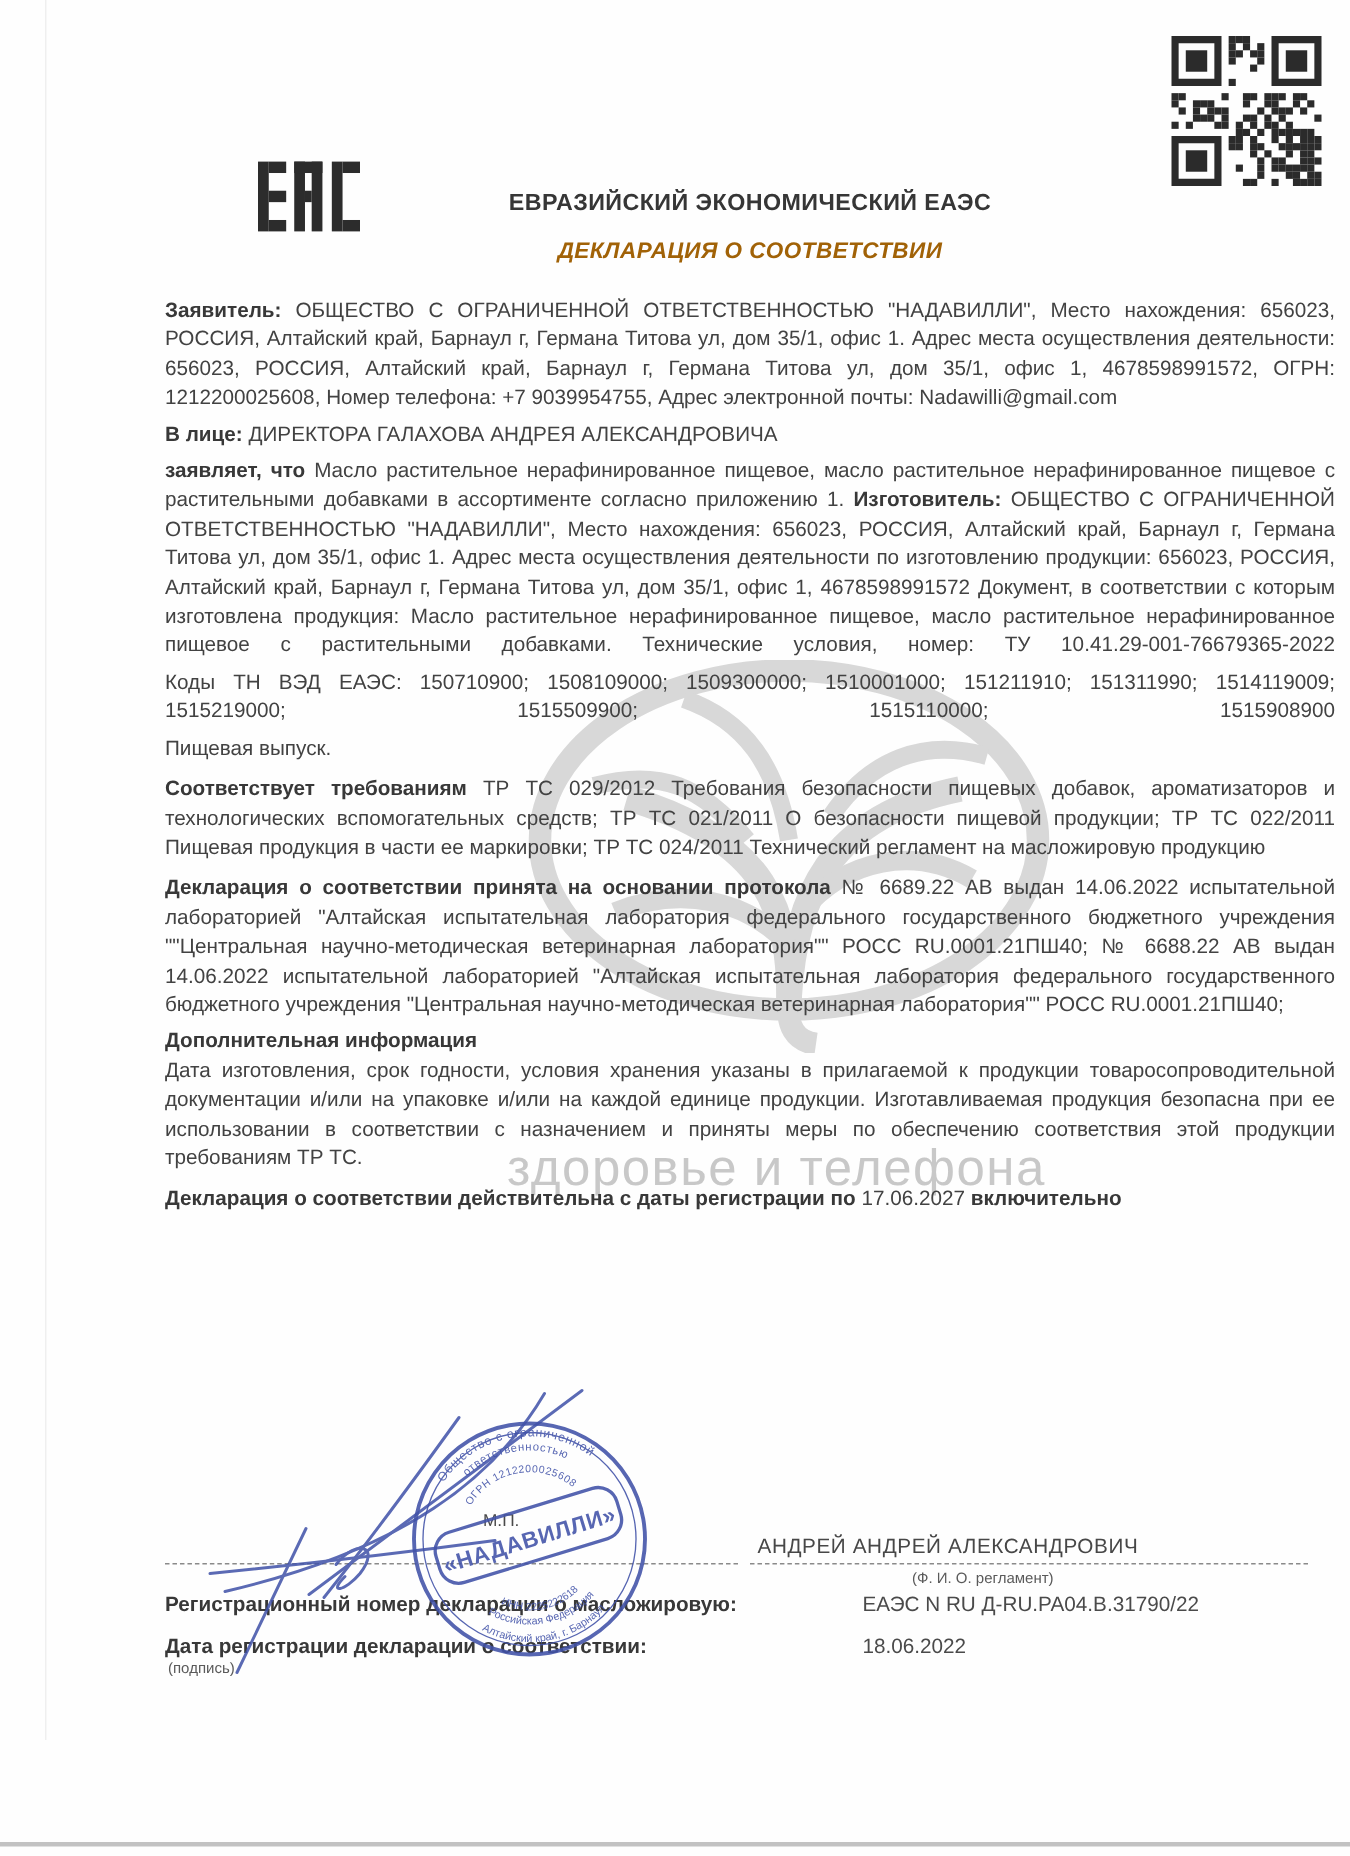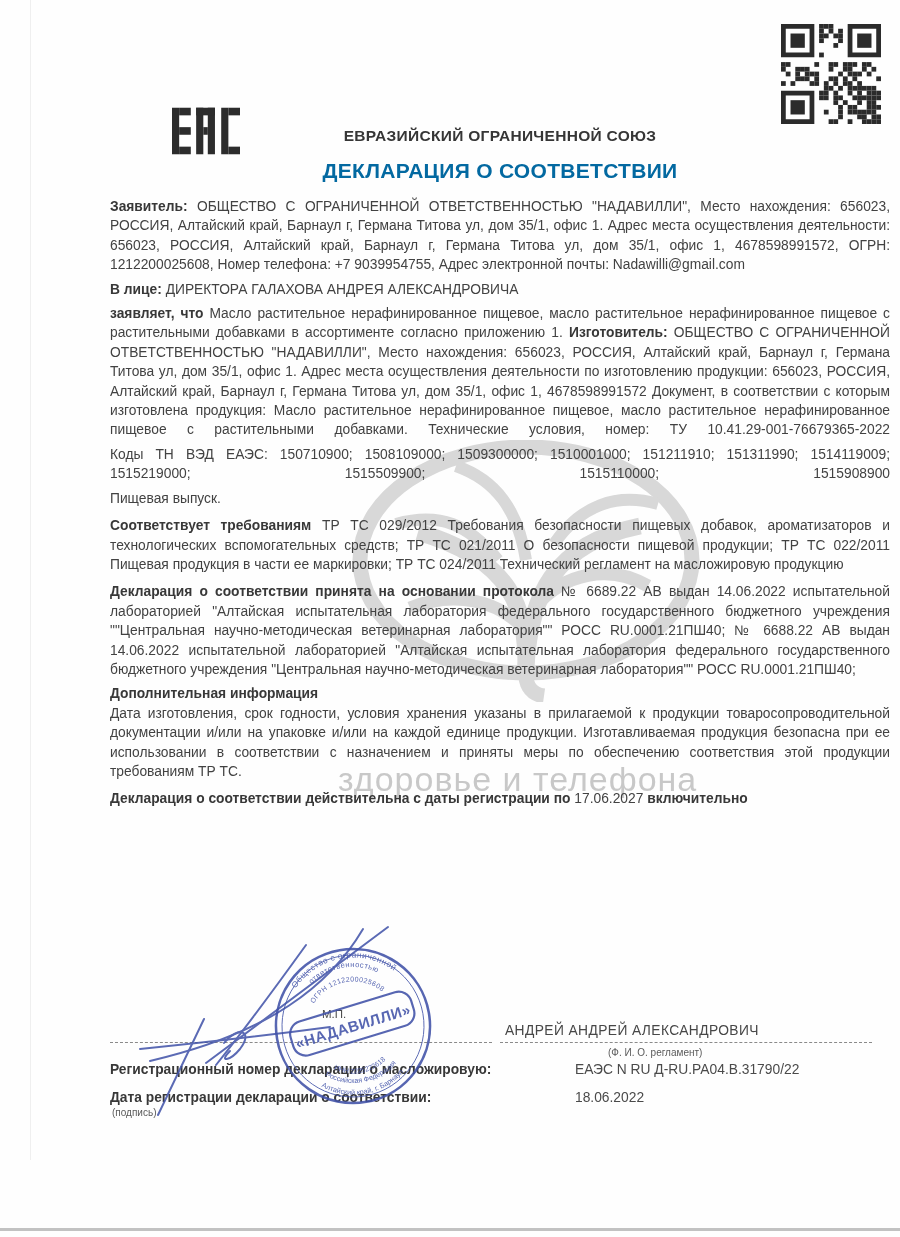--- a/index.html
+++ b/index.html
@@ -8,21 +8,21 @@
     font-family:"Liberation Sans",sans-serif;color:#414141;overflow:hidden;
   }
   
   .scan-left{position:absolute;left:30px;top:0;width:1px;height:1160px;background:rgba(0,0,0,.06);}
   .scan-bottom{position:absolute;left:0;top:1228px;width:900px;height:3px;background:#c2c2c2;}
   
   .eac{position:absolute;left:172px;top:106px;width:68px;height:50px;}
   .qr{position:absolute;left:779px;top:24px;width:104px;height:100px;}
   .titles{position:absolute;left:110px;top:0;width:780px;text-align:center;}
   .title1{position:absolute;left:0;top:127px;width:780px;font-size:15.5px;font-weight:bold;color:#363636;letter-spacing:.3px;}
-  .title2{position:absolute;left:0;top:159px;width:780px;font-size:21px;font-weight:bold;color:#0369a1;letter-spacing:.3px;}
+  .title2{position:absolute;left:0;top:159px;width:780px;font-size:15px;font-weight:bold;color:#a16207;letter-spacing:.3px;font-style:italic;}
   
   .wm-tree{position:absolute;left:348px;top:440px;width:356px;height:262px;z-index:1;opacity:.85;}
   .wm-brand{position:absolute;left:222px;top:660px;width:520px;font-size:97px;font-weight:bold;color:#c9c9c9;z-index:1;letter-spacing:1px;opacity:.9;}
   .wm-tag{position:absolute;left:338px;top:760px;width:400px;font-size:34px;color:#c6c6c6;z-index:1;letter-spacing:1px;opacity:.95;}
   
   .body{position:absolute;left:110px;top:197px;width:780px;z-index:2;
         font-size:13.8px;line-height:19.4px;text-align:justify;color:#424242;}
   .body p{margin:0 0 5px 0;}
   .body b{color:#383838;}
   .stretch{text-align:justify;text-align-last:justify;}
@@ -207,21 +207,21 @@
       <rect x="20" y="20" width="1" height="1" fill="#2b2b2b"></rect>
       <path d="M0,0 h7 v7 h-7 z M1,1 v5 h5 v-5 z" fill="#2b2b2b" fill-rule="evenodd"></path>
       <rect x="2" y="2" width="3" height="3" fill="#2b2b2b"></rect>
       <path d="M14,0 h7 v7 h-7 z M15,1 v5 h5 v-5 z" fill="#2b2b2b" fill-rule="evenodd"></path>
       <rect x="16" y="2" width="3" height="3" fill="#2b2b2b"></rect>
       <path d="M0,14 h7 v7 h-7 z M1,15 v5 h5 v-5 z" fill="#2b2b2b" fill-rule="evenodd"></path>
       <rect x="2" y="16" width="3" height="3" fill="#2b2b2b"></rect>
     </svg>
 
   <div class="titles">
-    <div class="title1">ЕВРАЗИЙСКИЙ ОГРАНИЧЕННОЙ СОЮЗ</div>
+    <div class="title1">ЕВРАЗИЙСКИЙ ЭКОНОМИЧЕСКИЙ ЕАЭС</div>
     <div class="title2">ДЕКЛАРАЦИЯ О СООТВЕТСТВИИ</div>
   </div>
 
   <div class="body">
     <p><b>Заявитель:</b><span> ОБЩЕСТВО С ОГРАНИЧЕННОЙ ОТВЕТСТВЕННОСТЬЮ "НАДАВИЛЛИ", Место нахождения: 656023, РОССИЯ, Алтайский край, Барнаул г, Германа Титова ул, дом 35/1, офис 1. Адрес места осуществления деятельности: 656023, РОССИЯ, Алтайский край, Барнаул г, Германа Титова ул, дом 35/1, офис 1, 4678598991572, ОГРН: 1212200025608, Номер телефона: +7 9039954755, Адрес электронной почты: Nadawilli@gmail.com</span></p>
     <p><b>В лице:</b><span> ДИРЕКТОРА ГАЛАХОВА АНДРЕЯ АЛЕКСАНДРОВИЧА</span></p>
     <p class="stretch noindent"><b>заявляет, что </b><span>Масло растительное нерафинированное пищевое, масло растительное нерафинированное пищевое с растительными добавками в ассортименте согласно приложению 1. </span><b>Изготовитель:</b><span> ОБЩЕСТВО С ОГРАНИЧЕННОЙ ОТВЕТСТВЕННОСТЬЮ "НАДАВИЛЛИ", Место нахождения: 656023, РОССИЯ, Алтайский край, Барнаул г, Германа Титова ул, дом 35/1, офис 1. Адрес места осуществления деятельности по изготовлению продукции: 656023, РОССИЯ, Алтайский край, Барнаул г, Германа Титова ул, дом 35/1, офис 1, 4678598991572 Документ, в соответствии с которым изготовлена продукция: Масло растительное нерафинированное пищевое, масло растительное нерафинированное пищевое с растительными добавками. Технические условия, номер: ТУ 10.41.29-001-76679365-2022</span></p>
     <p class="stretch noindent">Коды ТН ВЭД ЕАЭС: 150710900; 1508109000; 1509300000; 1510001000; 151211910; 151311990; 1514119009; 1515219000; 1515509900; 1515110000; 1515908900</p>
     <p class="mb8">Пищевая выпуск.</p>
     <p class="mb8"><b>Соответствует требованиям </b><span>ТР ТС 029/2012 Требования безопасности пищевых добавок, ароматизаторов и технологических вспомогательных средств; ТР ТС 021/2011 О безопасности пищевой продукции; ТР ТС 022/2011 Пищевая продукция в части ее маркировки; ТР ТС 024/2011 Технический регламент на масложировую продукцию</span></p>

